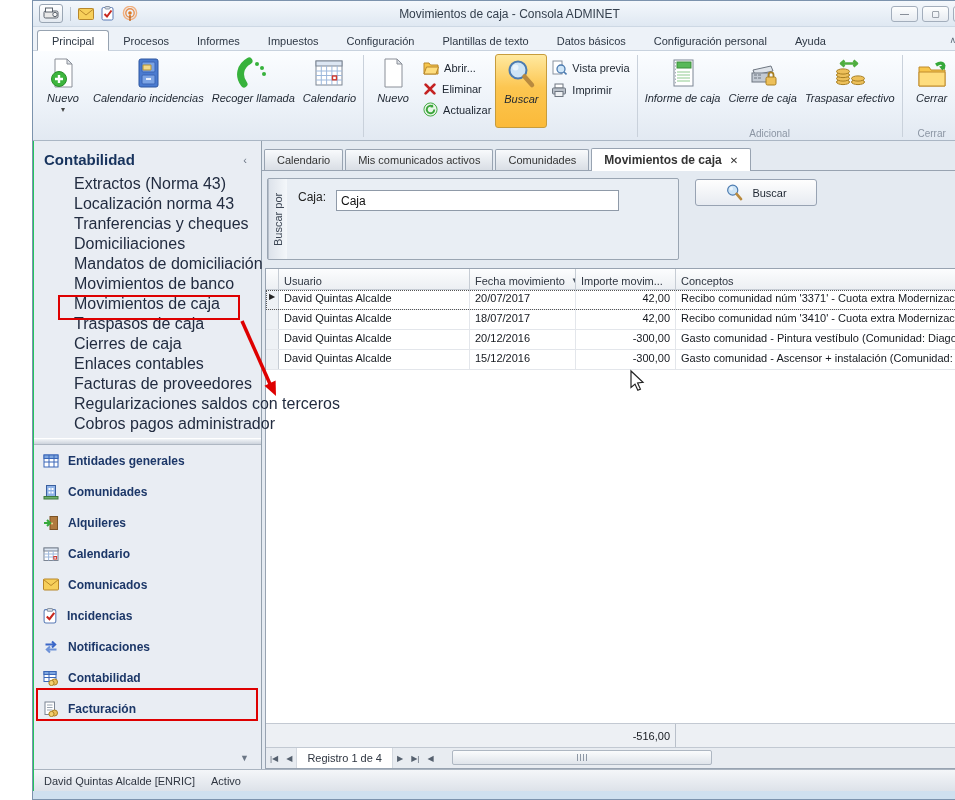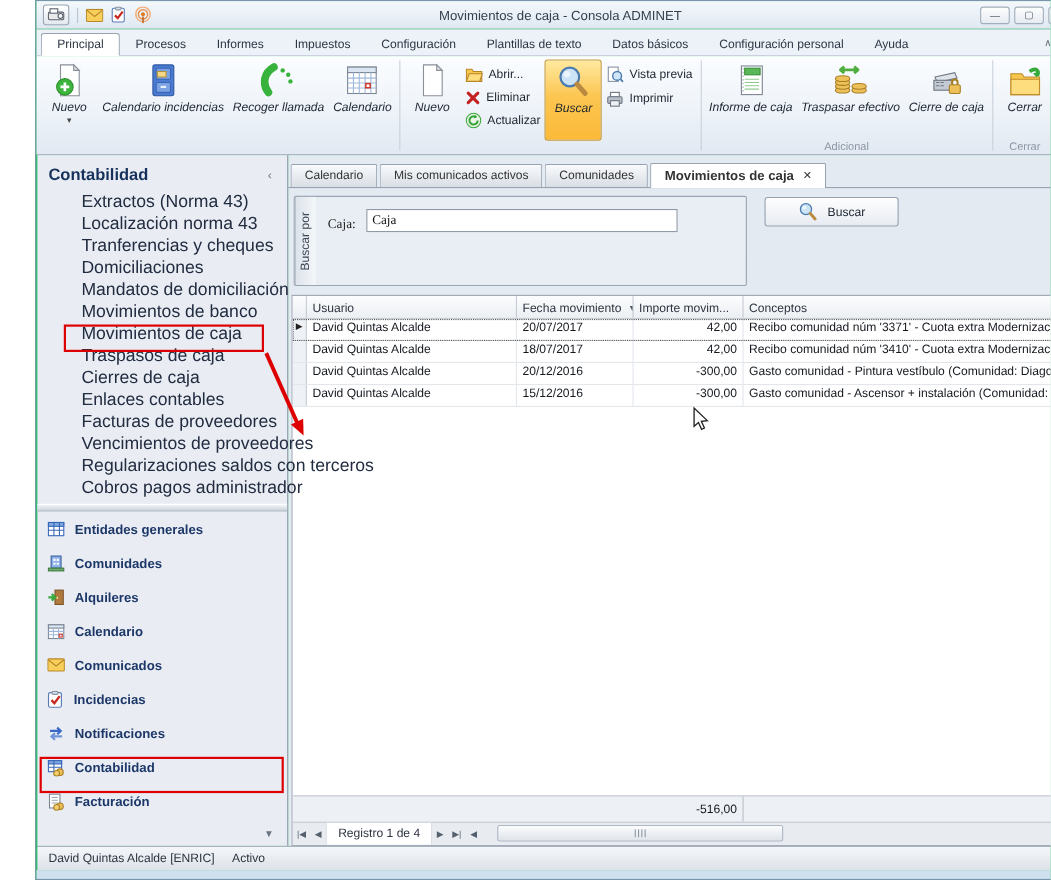--- a/index.html
+++ b/index.html
@@ -75,21 +75,21 @@
   .dtab .x { font-weight:normal; font-size:10px; color:#333; }
   .dtabs-right { margin-left:auto; color:#5f6b78; font-size:8px; padding:0 4px 4px; }
 
   .searchband { height:97px; padding:7px 0 0 5px; display:flex; align-items:flex-start; }
   .spanel { position:relative; width:412px; height:82px; border:1px solid #9aa5b2; border-radius:2px;
     background:#e9eef4; }
   .spanel-tab { position:absolute; left:0; top:0; bottom:0; width:19px;
     background:linear-gradient(90deg,#f4f7fa,#dde3eb); border-right:1px solid #b6bfca;
     writing-mode:vertical-rl; transform:rotate(180deg);
     display:flex; align-items:center; justify-content:center; font-size:11px; color:#3c4654; }
-  .srow { position:absolute; left:30px; top:11px; display:flex; align-items:flex-end; gap:10px;font-family:Liberation Serif, serif; }
+  .srow { position:absolute; left:30px; top:11px; display:flex; align-items:flex-start; gap:10px; }
   .srow label { font-size:12px; color:#222; }
   .sinput { width:283px; height:21px; border:1px solid #8f9aa8; background:#fff; font-size:12px;
     padding:0 4px; font-family:inherit; color:#111; }
   .buscarbtn { margin-left:16px; margin-top:1px; width:122px; height:27px; border:1px solid #98a3b3;
     border-radius:3px; background:linear-gradient(#fefefe,#e7ebf1); display:flex; align-items:center;
     justify-content:center; gap:8px; font-size:11px; color:#1d2530; }
 
   
   .grid { flex:1; margin-left:3px; border:1px solid #98a3b1; background:#fff;
     display:flex; flex-direction:column; overflow:hidden; }
@@ -312,41 +312,41 @@
           <svg class="ic" width="32" height="32" viewBox="0 0 32 32">
             <rect x="7" y="3" width="19" height="26" fill="#fff" stroke="#7d8694"></rect>
             <rect x="10" y="5" width="14" height="6" fill="#58b858" stroke="#3a8f3a"></rect>
             <path d="M10 15h13M10 18h13M10 21h13M10 24h13" stroke="#8fcb8f"></path>
             <path d="M8.5 5v22" stroke="#aab3bd" stroke-dasharray="1.5 1.8"></path>
           </svg>
           <span>Informe de caja</span>
         </div>
         <div class="bigbtn">
           <svg class="ic" width="32" height="32" viewBox="0 0 32 32">
+            <path d="M6 13 L24 9 l2 5 -18 4 z" fill="#dfe4ea" stroke="#6e7681"></path>
+            <rect x="5" y="16" width="17" height="9" fill="#c3cad3" stroke="#6e7681"></rect>
+            <path d="M7 18h3M11 18h3M7 21h3M11 21h3" stroke="#6e7681"></path>
+            <rect x="19" y="20" width="10" height="8" rx="1.5" fill="#edc05a" stroke="#a87f22"></rect>
+            <path d="M21.5 20 v-2.2 a2.5 2.5 0 0 1 5 0 V20" fill="none" stroke="#a87f22" stroke-width="1.8"></path>
+          </svg>
+          <span>Cierre de caja</span>
+        </div>
+        <div class="bigbtn">
+          <svg class="ic" width="32" height="32" viewBox="0 0 32 32">
             <g stroke="#a87f22" fill="#edc05a">
               <ellipse cx="9" cy="25" rx="6.5" ry="2.6"></ellipse>
                 <ellipse cx="9" cy="21.5" rx="6.5" ry="2.6"></ellipse>
               <ellipse cx="9" cy="18" rx="6.5" ry="2.6"></ellipse>
                 <ellipse cx="9" cy="14.5" rx="6.5" ry="2.6"></ellipse>
               <ellipse cx="24" cy="25" rx="6.5" ry="2.6"></ellipse>
                 <ellipse cx="24" cy="21.5" rx="6.5" ry="2.6"></ellipse>
             </g>
             <path d="M8 6.5 h14 M10.5 3.5 L7 6.5 l3.5 3 M19.5 3.5 L23 6.5 l-3.5 3" fill="none" stroke="#4fae3f" stroke-width="2.6" stroke-linejoin="round"></path>
           </svg>
           <span>Traspasar efectivo</span>
-        </div>
-        <div class="bigbtn">
-          <svg class="ic" width="32" height="32" viewBox="0 0 32 32">
-            <path d="M6 13 L24 9 l2 5 -18 4 z" fill="#dfe4ea" stroke="#6e7681"></path>
-            <rect x="5" y="16" width="17" height="9" fill="#c3cad3" stroke="#6e7681"></rect>
-            <path d="M7 18h3M11 18h3M7 21h3M11 21h3" stroke="#6e7681"></path>
-            <rect x="19" y="20" width="10" height="8" rx="1.5" fill="#edc05a" stroke="#a87f22"></rect>
-            <path d="M21.5 20 v-2.2 a2.5 2.5 0 0 1 5 0 V20" fill="none" stroke="#a87f22" stroke-width="1.8"></path>
-          </svg>
-          <span>Cierre de caja</span>
         </div>
       </div>
       <div class="rgroup-cap">Adicional</div>
     </div>
 
     <div class="rsep"></div>
 
     <div class="rgroup">
       <div class="rgroup-body">
         <div class="bigbtn">
@@ -376,21 +376,20 @@
       <div class="side-item">Localización norma 43</div>
       <div class="side-item">Tranferencias y cheques</div>
       <div class="side-item">Domiciliaciones</div>
       <div class="side-item">Mandatos de domiciliación</div>
       <div class="side-item">Movimientos de banco</div>
       <div class="side-item">Movimientos de caja</div>
       <div class="side-item">Traspasos de caja</div>
       <div class="side-item">Cierres de caja</div>
       <div class="side-item">Enlaces contables</div>
       <div class="side-item">Facturas de proveedores</div>
-      <div class="side-item">Vencimientos de proveedores</div>
       <div class="side-item">Regularizaciones saldos con terceros</div>
       <div class="side-item">Cobros pagos administrador</div>
 
       <div class="splitter"></div>
 
       <div class="side-section">
         <svg width="16" height="16" viewBox="0 0 16 16">
           <rect x="1" y="2" width="14" height="12" fill="#fff" stroke="#3a67b8"></rect>
           <rect x="1" y="2" width="14" height="3.5" fill="#7fa7e0" stroke="#3a67b8"></rect>
           <path d="M1 9h14M6 2v12M11 2v12" stroke="#3a67b8"></path>

